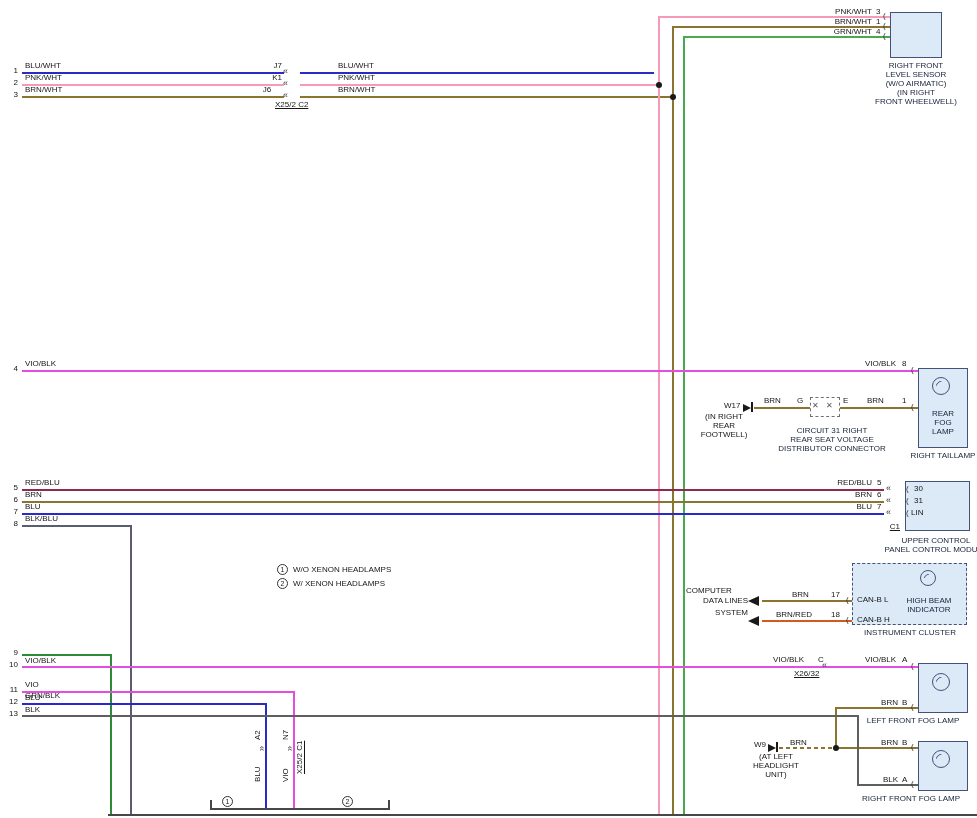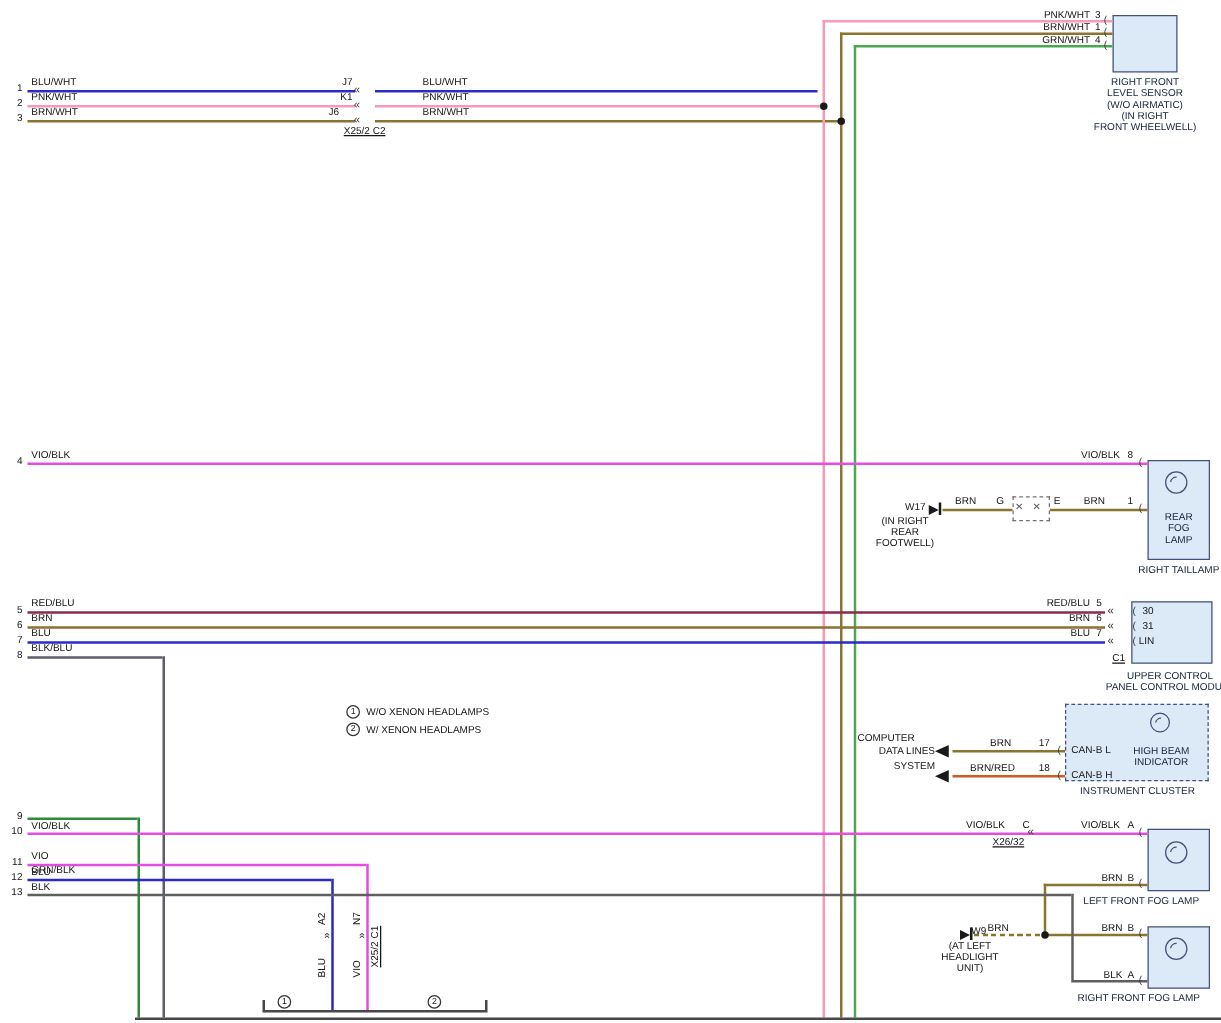--- a/index.html
+++ b/index.html
@@ -39,20 +39,23 @@
 
   <div class="clabel" style="left:864px;top:61px;width:104px">RIGHT FRONT
 LEVEL SENSOR
 (W/O AIRMATIC)
 (IN RIGHT
 FRONT WHEELWELL)</div>
   <div class="clabel" style="left:918px;top:409px;width:50px">REAR
 FOG
 LAMP</div>
   <div class="clabel" style="left:881px;top:451px;width:124px">RIGHT TAILLAMP</div>
+  <div class="clabel" style="left:766px;top:426px;width:132px">CIRCUIT 31 RIGHT
+REAR SEAT VOLTAGE
+DISTRIBUTOR CONNECTOR</div>
   <div class="clabel" style="left:882px;top:536px;width:108px">UPPER CONTROL
 PANEL CONTROL MODULE</div>
   <div class="clabel" style="left:894px;top:596px;width:70px">HIGH BEAM
 INDICATOR</div>
   <div class="clabel" style="left:854px;top:628px;width:112px">INSTRUMENT CLUSTER</div>
   <div class="clabel" style="left:856px;top:716px;width:114px">LEFT FRONT FOG LAMP</div>
   <div class="clabel" style="left:850px;top:794px;width:122px">RIGHT FRONT FOG LAMP</div>
 
   <div class="cnum" style="left:277px;top:564px">1</div>
   <div class="lbl" style="left:293px;top:565px">W/O XENON HEADLAMPS</div>
@@ -162,21 +165,21 @@
     <div class="lbl" style="left: 0px; top: 685px; width: 18px; text-align: right;">11</div>
     <div class="lbl" style="left: 0px; top: 697px; width: 18px; text-align: right;">12</div>
     <div class="lbl" style="left: 0px; top: 709px; width: 18px; text-align: right;">13</div>
     <div class="lbl" style="left: 760px; top: 655px; width: 44px; text-align: right;">VIO/BLK</div>
     <div class="lbl" style="left: 818px; top: 655px;">C</div>
     <div class="lbl u" style="left: 794px; top: 669px;">X26/32</div>
     <div class="lbl" style="left: 852px; top: 655px; width: 44px; text-align: right;">VIO/BLK</div>
     <div class="lbl" style="left: 902px; top: 655px;">A</div>
     <div class="lbl" style="left: 872px; top: 698px; width: 26px; text-align: right;">BRN</div>
     <div class="lbl" style="left: 902px; top: 698px;">B</div>
-    <div class="lbl" style="left: 754px; top: 740px; margin-left: 23px;">W9</div>
+    <div class="lbl" style="left: 754px; top: 740px;">W9</div>
     <div class="lbl" style="left: 790px; top: 738px;">BRN</div>
     <div class="lbl" style="left: 748px; top: 752px; width: 56px; text-align: center;">(AT LEFT
 HEADLIGHT
 UNIT)</div>
     <div class="lbl" style="left: 872px; top: 738px; width: 26px; text-align: right;">BRN</div>
     <div class="lbl" style="left: 902px; top: 738px;">B</div>
     <div class="lbl" style="left: 872px; top: 775px; width: 26px; text-align: right;">BLK</div>
     <div class="lbl" style="left: 902px; top: 775px;">A</div>
     <div class="lbl" style="left: 792px; top: 590px;">BRN</div>
     <div class="lbl" style="left: 831px; top: 590px;">17</div>

